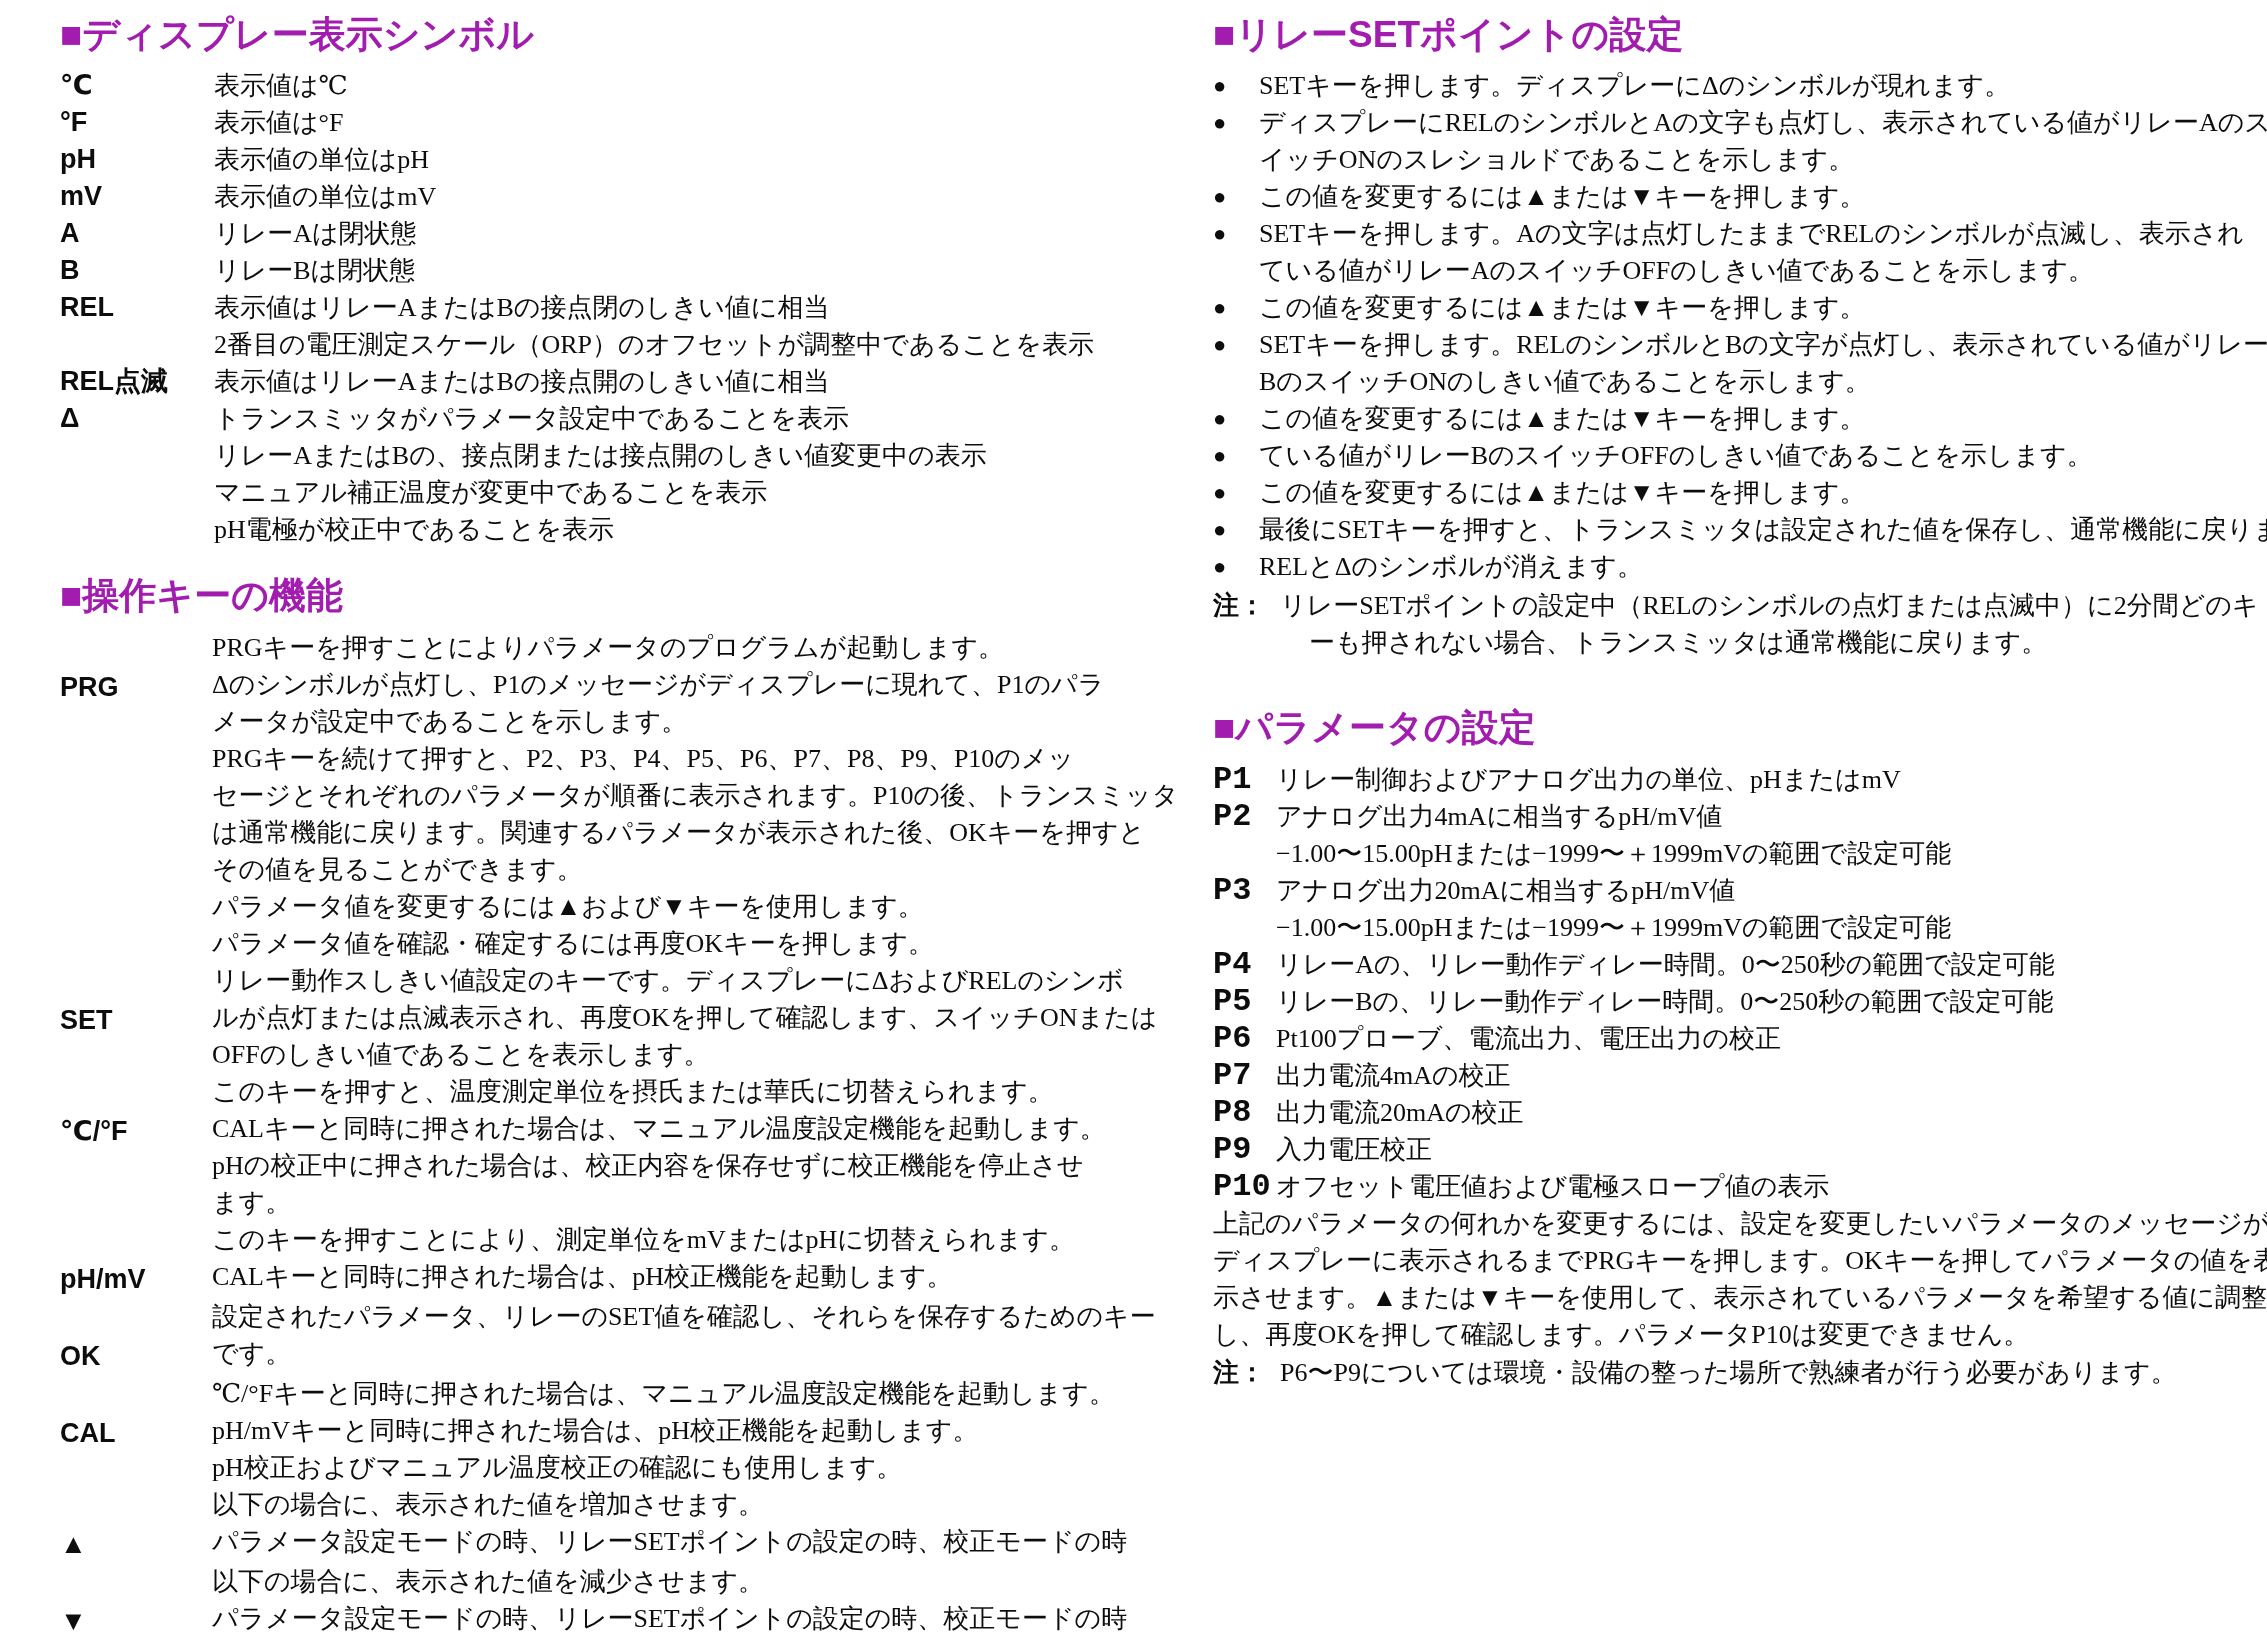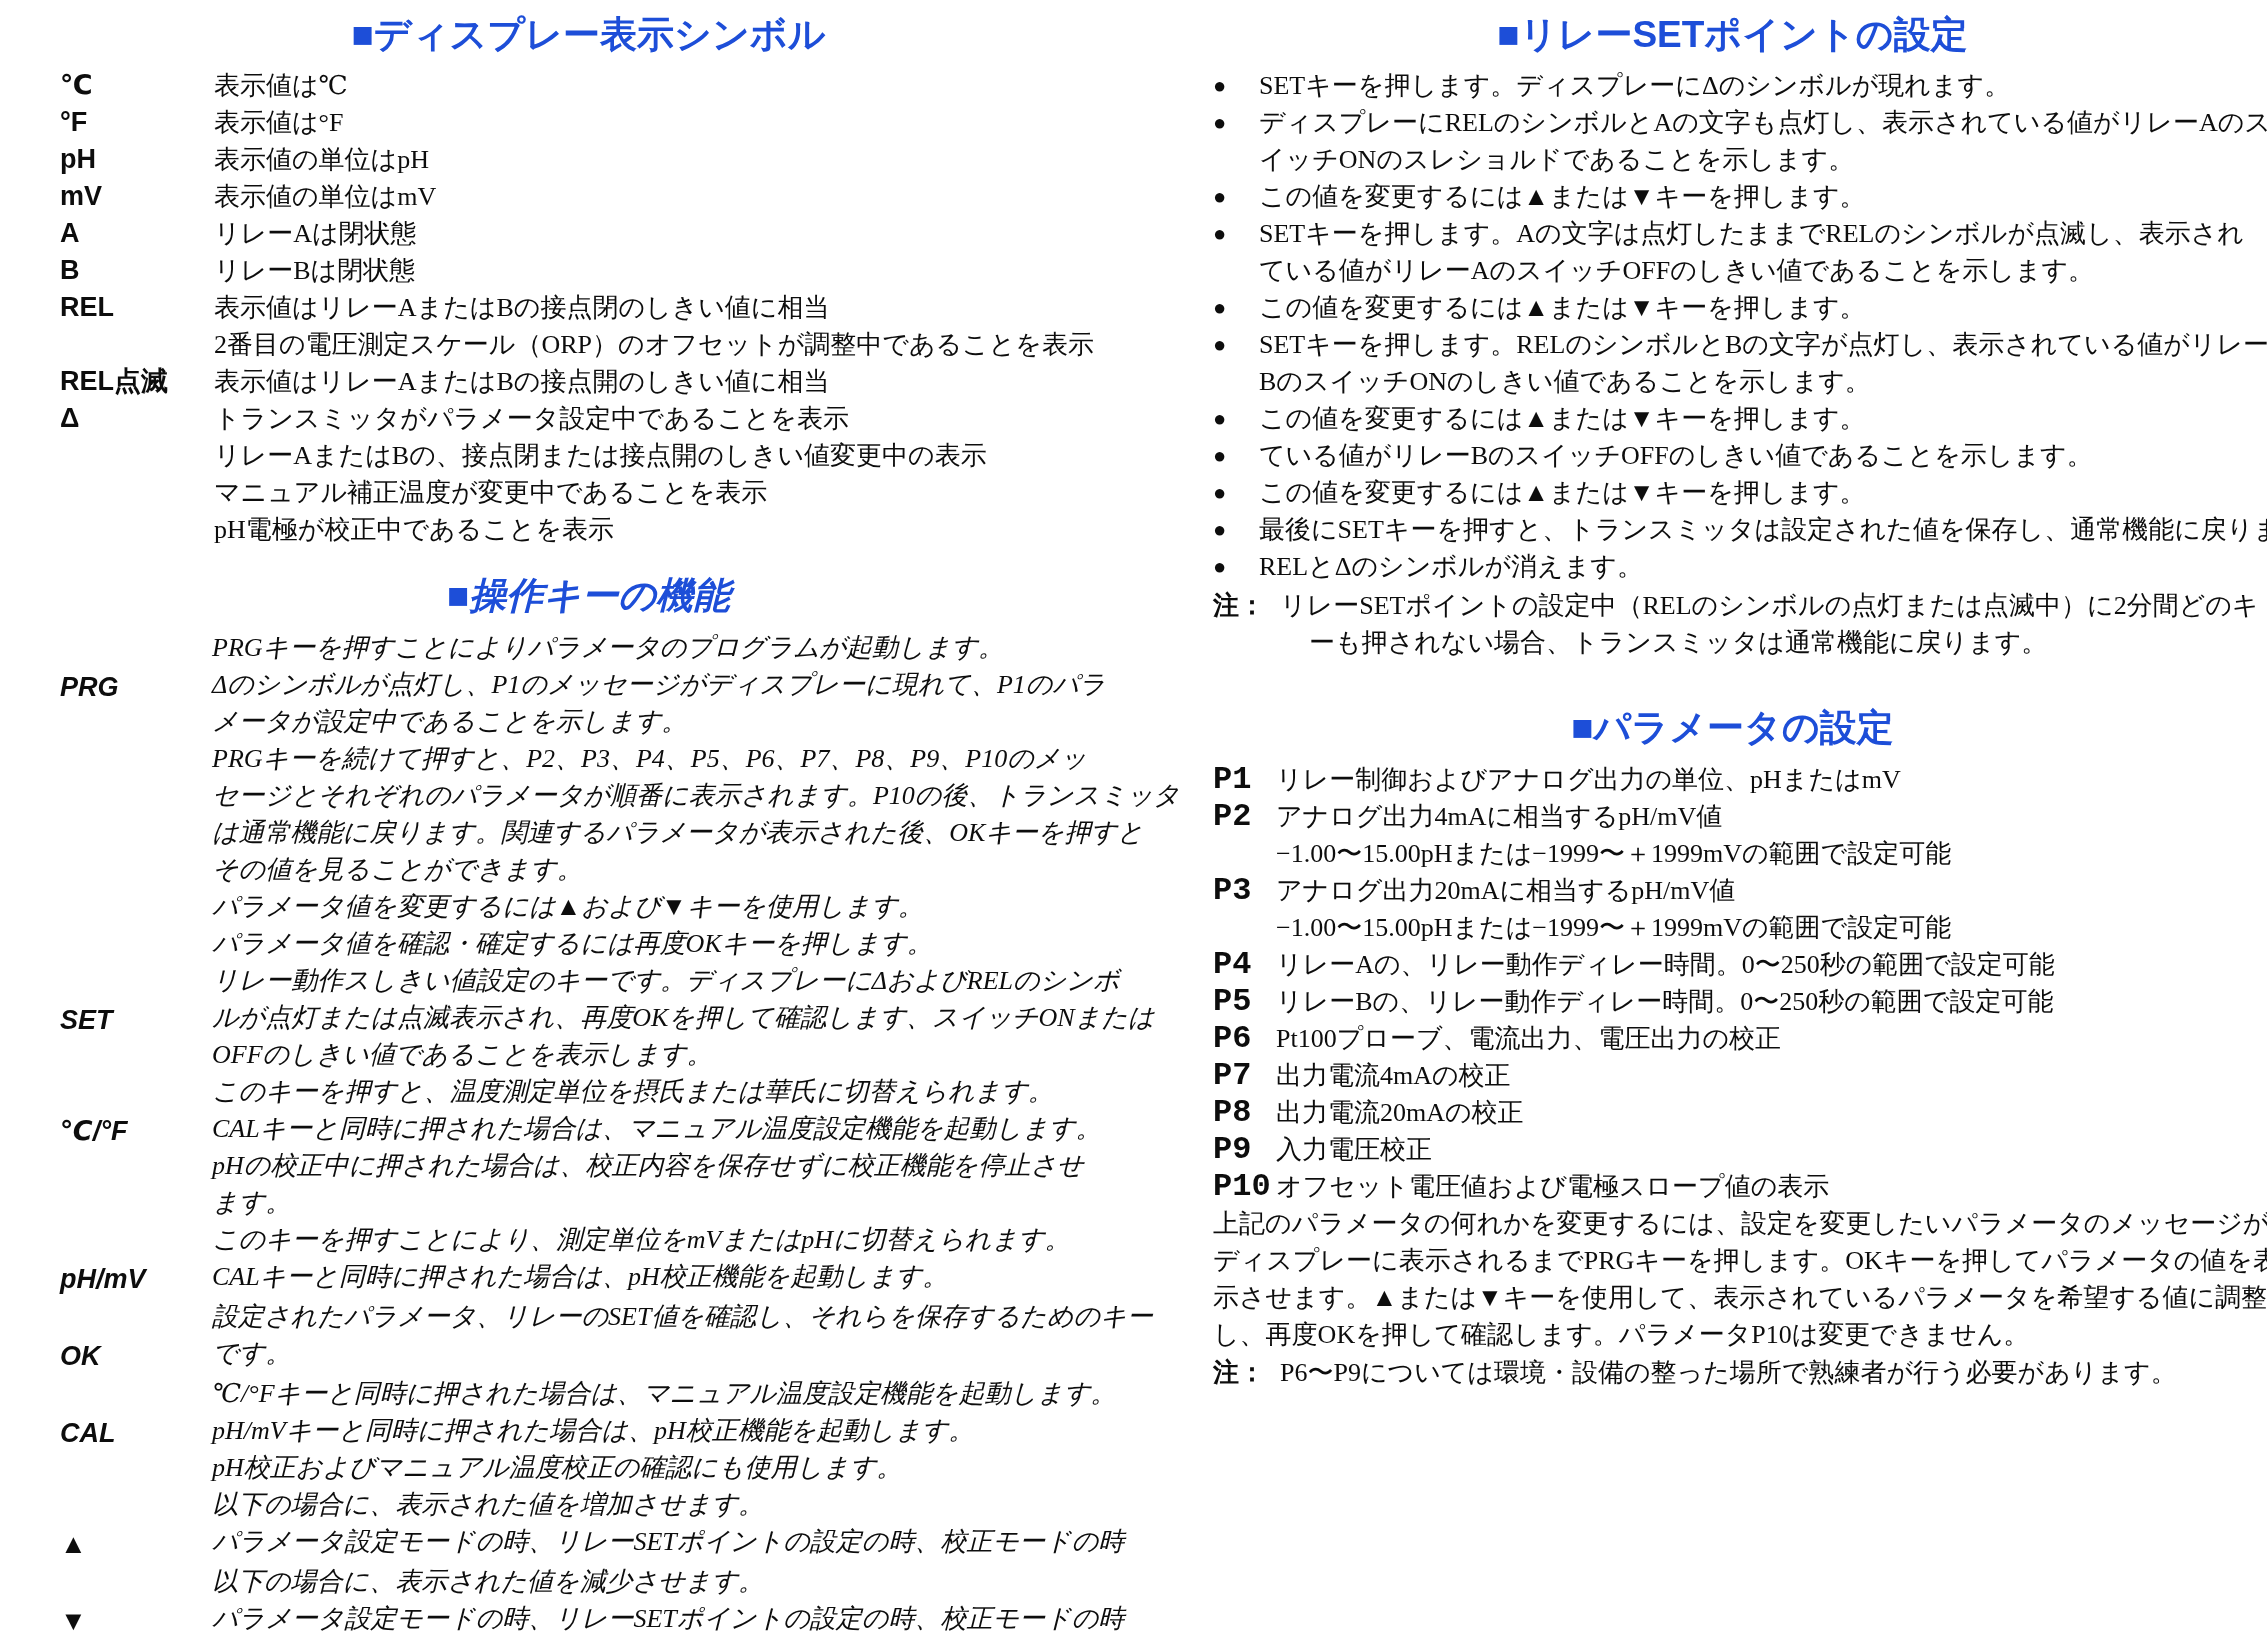--- a/index.html
+++ b/index.html
@@ -11,23 +11,23 @@
     font-size: 26px; line-height: 37px;
     overflow: hidden;
   }
   .page { display: flex; padding: 11.5px 15.4px 0 60px; gap: 96px; }
   .col-left  { width: 1057px; flex: none; }
   .col-right { width: 1039px; flex: none; }
 
   .heading {
     font-family: "Liberation Sans", "DejaVu Sans", sans-serif;
     font-weight: 700; font-size: 37px; line-height: 46px;
-    margin: 0 0 9.6px 0; color: #1d4ed8; text-align: center;
-  }
-  .sec2-left  { margin-top: 25px; font-style: italic; }
+    margin: 0 0 9.6px 0; color: #a21caf;
+  }
+  .sec2-left  { margin-top: 25px; }
   .sec2-right { margin-top: 44px; }
 
   .defitem { display: flex; }
   .defterm {
     flex: none; width: 154px;
     font-family: "Liberation Sans", "DejaVu Sans", sans-serif;
     font-weight: 700; font-size: 27px;
     white-space: nowrap;
   }
   .keys .defterm { width: 152px; margin-top: 40px; }

